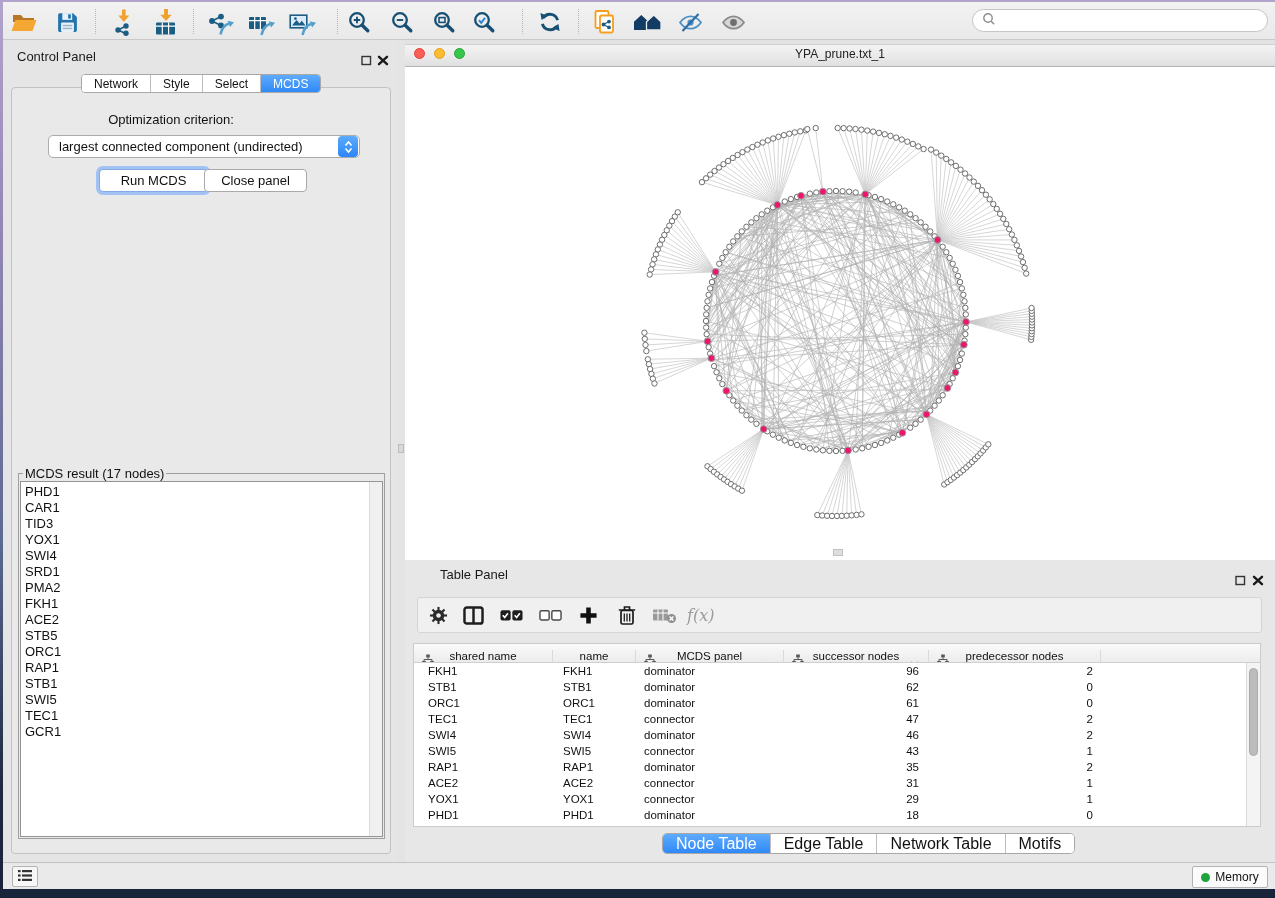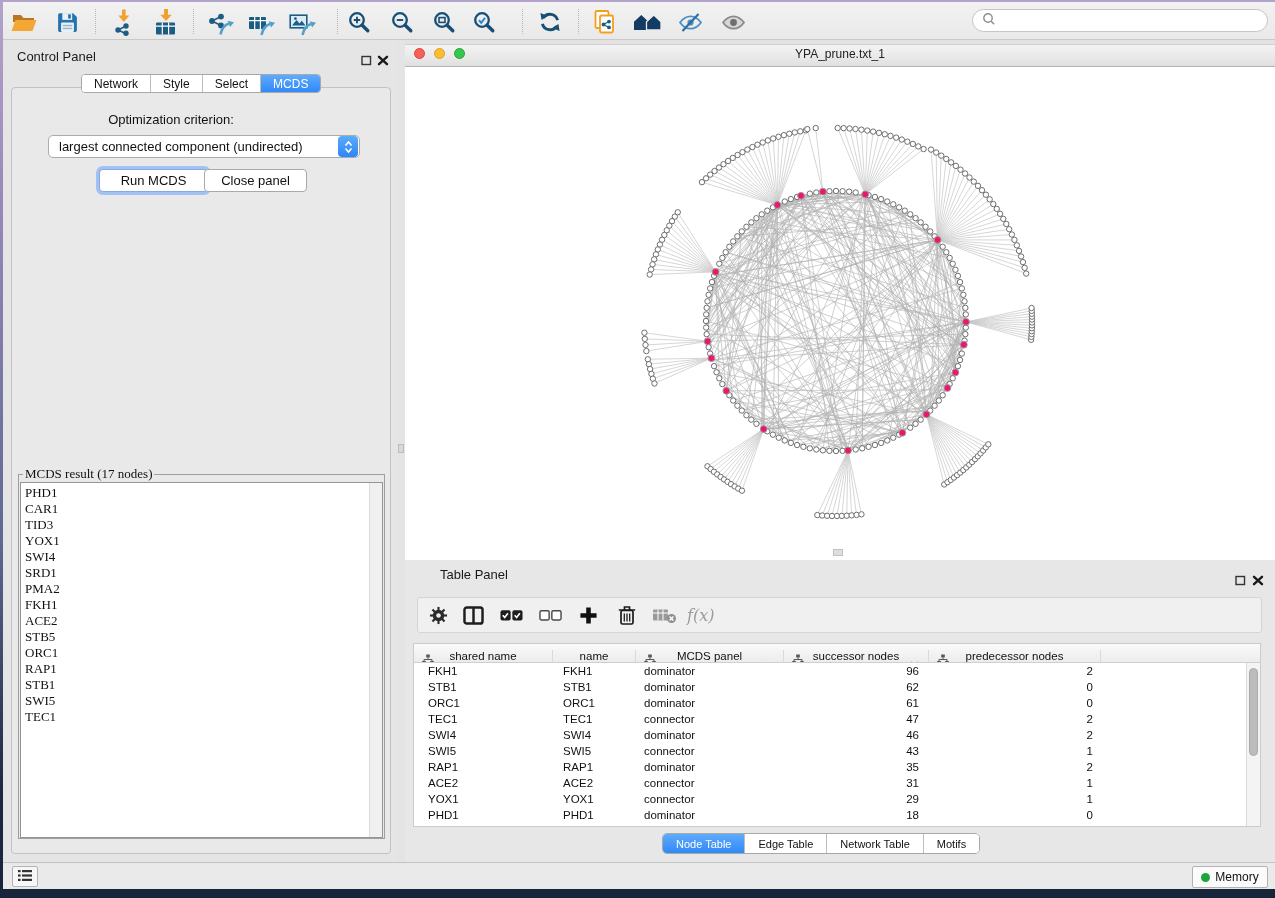--- a/index.html
+++ b/index.html
@@ -24,21 +24,21 @@
   #cp-tabs { left:81px; top:74px; height:19px; }
   #cp-tabs .tab { padding:0 12px; }
   #cp-panel { left:11px; top:87px; width:380px; height:767px; background:#e9e9e9; border:1px solid #c2c2c2; border-radius:4px; }
   #opt-label { left:11px; top:112px; width:320px; text-align:center; font-size:13px; color:#111; }
   #criterion { left:48px; top:135px; width:312px; height:23px; background:#fff; border:1px solid #ababab; border-radius:5px; display:flex; align-items:center; }
   #criterion .val { font-size:13px; color:#111; padding-left:10px; flex:1; }
   #criterion .stepper { width:20px; height:21px; border-radius:4px; background:linear-gradient(#5babfb,#2d86f7); display:flex; align-items:center; justify-content:center; margin-right:1px; }
   .btn { position:absolute; height:23px; background:#fff; border:1px solid #a9a9a9; border-radius:4px; font-size:13px; color:#111; display:flex; align-items:center; justify-content:center; }
   #run-btn { left:99px; top:169px; width:109px; border-color:#85a9e6; box-shadow:0 0 0 3px rgba(92,156,255,.5); }
   #close-btn { left:204px; top:169px; width:103px; }
-  #result-box { left:18px; top:466px; width:367px; height:373px;font-family:Liberation Serif, serif; }
+  #result-box { left:18px; top:466px; width:367px; height:373px; }
   #result-box fieldset { width:100%; height:100%; border:1px solid #9f9f9f; padding:0 1px 1px 1px; }
   #result-box legend { font-size:13px; color:#111; margin-left:3px; padding:0 2px; }
   #result-list { position:relative; width:100%; height:356px; background:#fff; border:1px solid #949494; overflow:hidden; }
   #result-items { padding:2px 0 0 4px; font-size:13px; line-height:16px; color:#111; }
   #result-scroll { position:absolute; right:0; top:0; bottom:0; width:13px; background:#f0f0f0; border-left:1px solid #dcdcdc; }
   
   #v-divider { left:397px; top:40px; width:8px; height:822px; background:#e4e4e4; }
   #v-handle { left:398px; top:444px; width:6px; height:9px; background:#d8d8d8; border:1px solid #bdbdbd; }
   
   #net-region { left:405px; top:40px; width:870px; height:520px; background:#e2e2e2; }
@@ -62,21 +62,21 @@
   #tbl-header .hc .chev { position:absolute; right:9px; top:7px; }
   .trow { display:grid; grid-template-columns:139px 83px 148px 145px 172px auto; height:16px; font-size:11.5px; color:#111; align-items:center; }
   .trow .c0 { padding-left:14px; }
   .trow .c1 { padding-left:10px; }
   .trow .c2 { padding-left:8px; }
   .trow .c3 { text-align:right; padding-right:10px; }
   .trow .c4 { text-align:right; padding-right:8px; }
   #tbl-scroll { position:absolute; left:1246px; top:663px; width:14px; height:163px; background:#f4f4f4; border-left:1px solid #d9d9d9; }
   #tbl-thumb { position:absolute; left:2px; top:5px; width:9px; height:88px; background:#bcbcbc; border:1px solid #a9a9a9; border-radius:5px; }
   #tp-tabs { left:662px; top:833px; height:21px; border-radius:5px; }
-  #tp-tabs .tab { padding:0 13px; font-size:11px; }
+  #tp-tabs .tab { padding:0 13px; font-size:16px; }
   
   #status { left:3px; top:862px; width:1272px; height:27px; background:#eaeaea; border-top:1px solid #c3c3c3; }
   #list-btn { left:12px; top:866px; width:26px; height:21px; background:#f7f7f7; border:1px solid #b4b4b4; border-radius:2px; display:flex; align-items:center; justify-content:center; }
   #mem-btn { left:1192px; top:866px; width:76px; height:22px; background:#fbfbfb; border:1px solid #b2b2b2; border-radius:2px; display:flex; align-items:center; justify-content:center; gap:5px; font-size:12px; color:#111; }
   #mem-dot { width:9px; height:9px; border-radius:50%; background:#1ea43c; }
 </style>
 </head>
 <body>
 
 <div id="app-base" class="abs"></div>
@@ -276,20 +276,21 @@
           <div>SRD1</div>
           <div>PMA2</div>
           <div>FKH1</div>
           <div>ACE2</div>
           <div>STB5</div>
           <div>ORC1</div>
           <div>RAP1</div>
           <div>STB1</div>
           <div>SWI5</div>
           <div>TEC1</div>
+          <div>GCR1</div>
         </div>
       <div id="result-scroll"></div>
     </div>
   </fieldset>
 </div>
 
 <div id="v-divider" class="abs"></div>
 <div id="v-handle" class="abs"></div>
 
 <div id="net-region" class="abs"></div>

